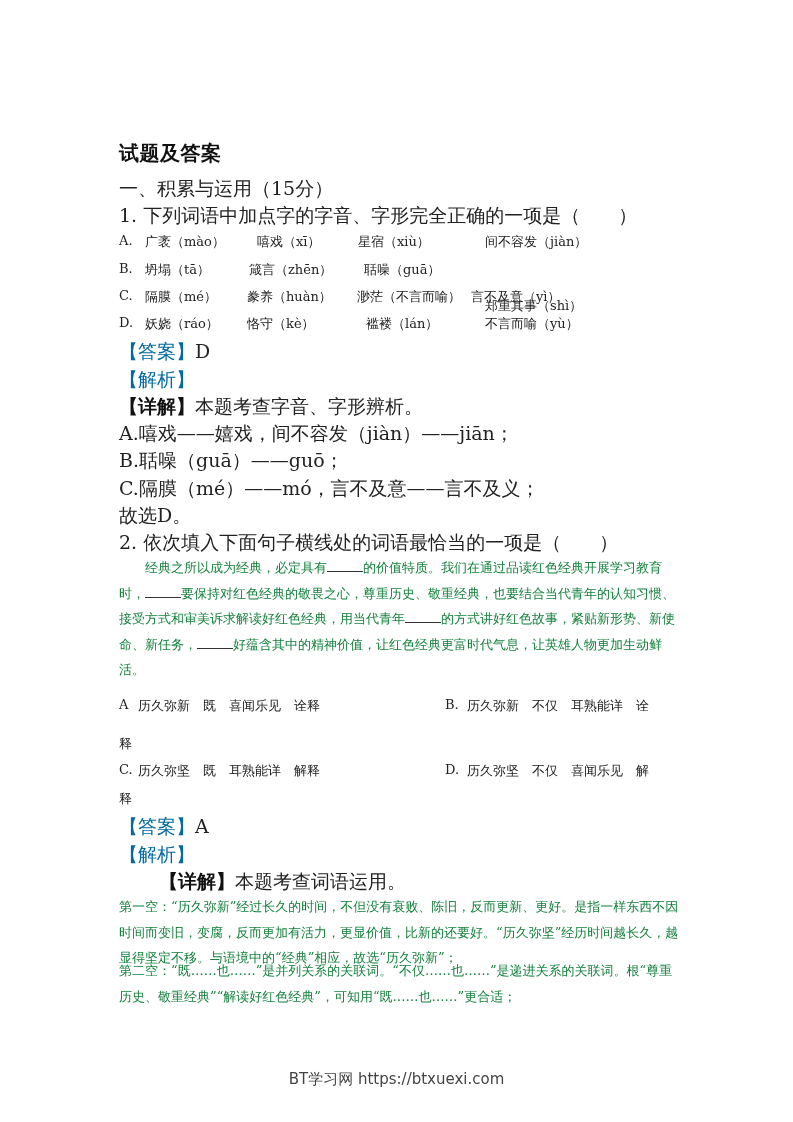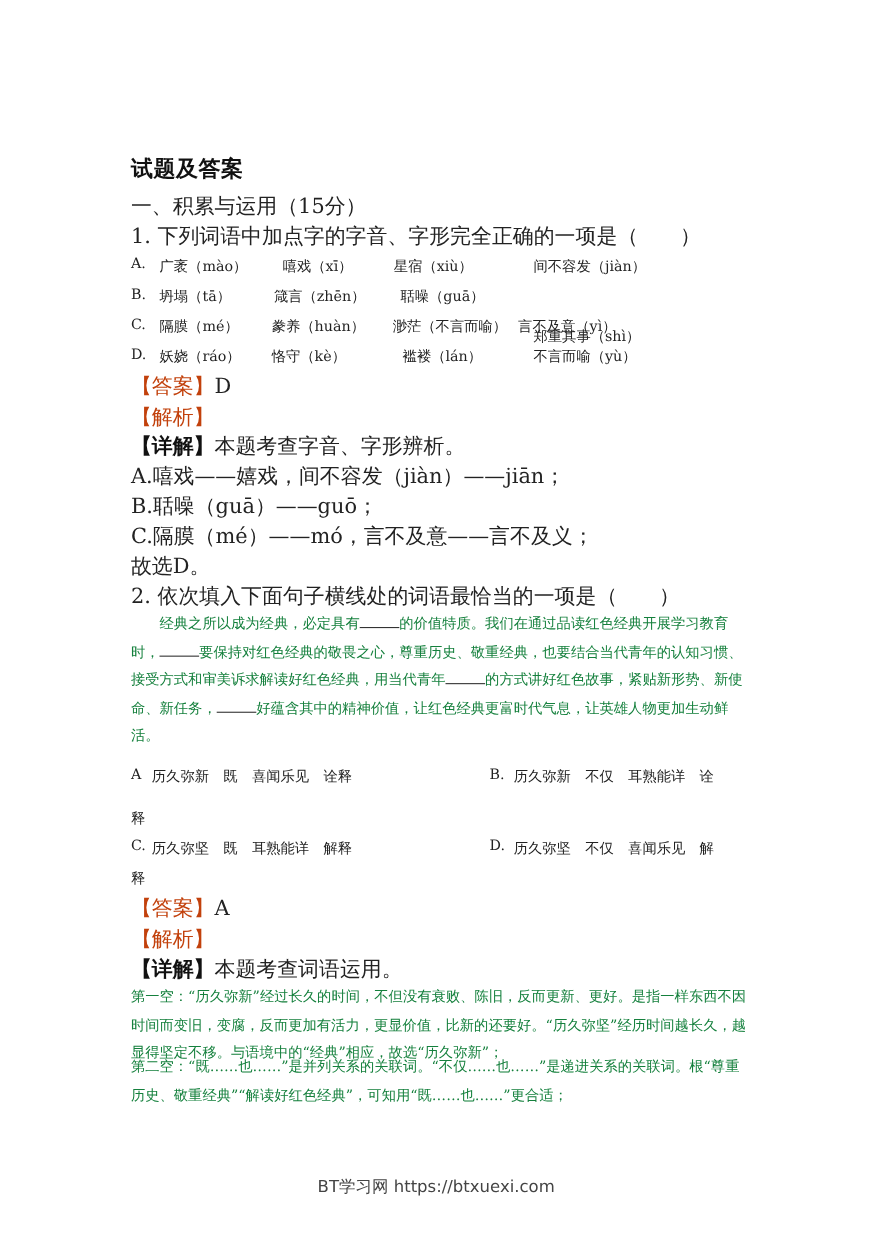--- a/index.html
+++ b/index.html
@@ -2,21 +2,21 @@
 <html><head>
 <meta charset="utf-8">
 <style>
   html, body { margin: 0; padding: 0; background: #ffffff; }
   body { width: 793px; height: 1122px; position: relative; overflow: hidden;
          font-family: "DejaVu Serif", "Liberation Serif", serif; color: #222; }
   .page { position: absolute; left: 0; top: 0; width: 793px; height: 1122px; }
   .title { position: absolute; left: 119px; width: 570px; font-size: 20px; font-weight: bold;
            color: #111; letter-spacing: 0.5px; line-height: 28px; }
   .line { position: absolute; left: 119px; font-size: 19px; line-height: 18px; white-space: nowrap; color: #222; }
-  .tag { color: #c2410c; }
+  .tag { color: #0369a1; }
   .tagb { color: #111; font-weight: bold; }
   .opt { position: absolute; font-size: 13px; white-space: nowrap; }
   .para { position: absolute; left: 119px; width: 560px; font-size: 13px; line-height: 25.5px; color: #15803d; }
   .blank { display: inline-block; width: 36px; border-bottom: 1px solid #333; height: 12px; vertical-align: baseline; }
   .footer { position: absolute; top: 1070px; left: 0; width: 793px; text-align: center;
             font-family: "DejaVu Sans", "Liberation Sans", sans-serif; font-size: 15px; color: #444; }
 </style>
 </head>
 <body>
 
@@ -95,20 +95,20 @@
     <span class="opt" style="left:467px;top:762px;">历久弥坚　不仅　喜闻乐见　解</span>
     <span class="opt" style="left:119px;top:790px;">释</span>
   </div>
 
   <div class="line" style="top:817px;">
     <span class="tag">【答案】</span><span>A</span>
   </div>
   <div class="line" style="top:845px;">
     <span class="tag">【解析】</span>
   </div>
-  <div class="line" style="top:872px;">
+  <div class="line" style="top:872px;margin-left:40px;">
     <span class="tagb">【详解】</span><span>本题考查词语运用。</span>
   </div>
   <div class="para" style="top:894px;">第一空：“历久弥新”经过长久的时间，不但没有衰败、陈旧，反而更新、更好。是指一样东西不因时间而变旧，变腐，反而更加有活力，更显价值，比新的还要好。“历久弥坚”经历时间越长久，越显得坚定不移。与语境中的“经典”相应，故选“历久弥新”；</div>
   <div class="para" style="top:958px;">第二空：“既……也……”是并列关系的关联词。“不仅……也……”是递进关系的关联词。根“尊重历史、敬重经典”“解读好红色经典”，可知用“既……也……”更合适；</div>
 
   <div class="footer">BT学习网 https://btxuexi.com</div>
 </div>
 
 </body></html>

